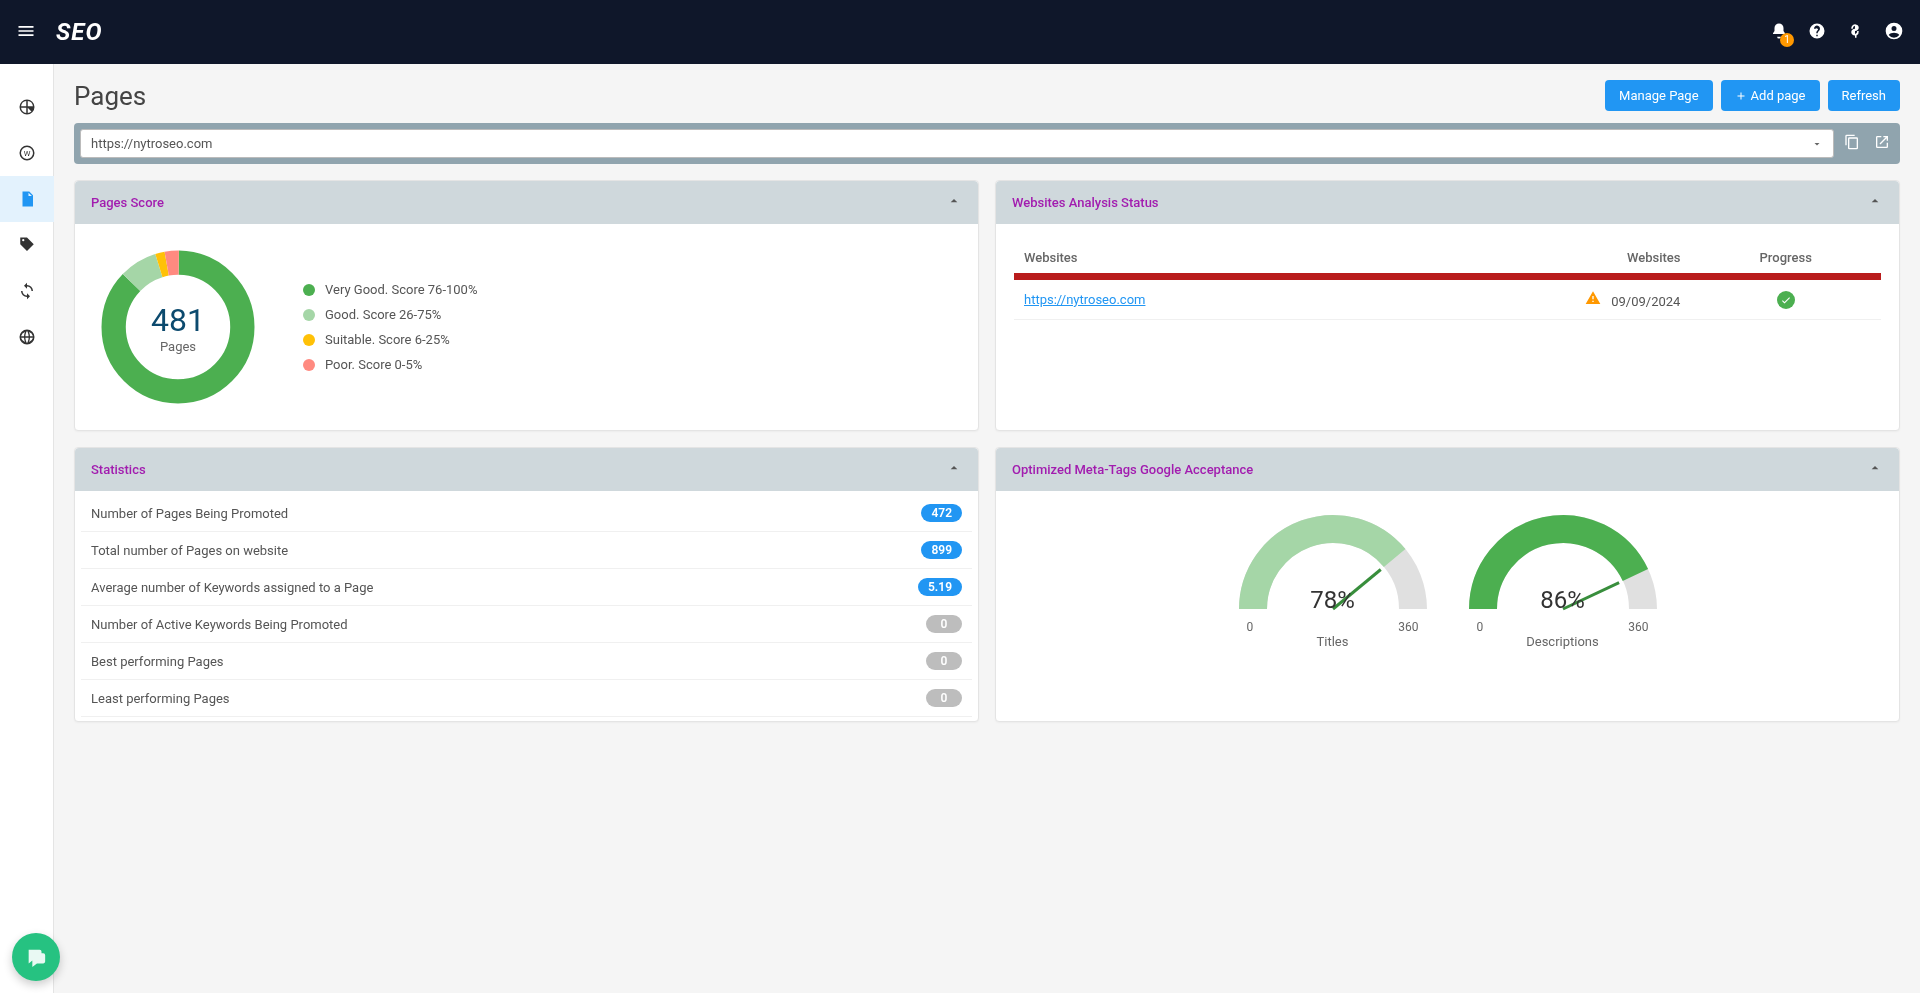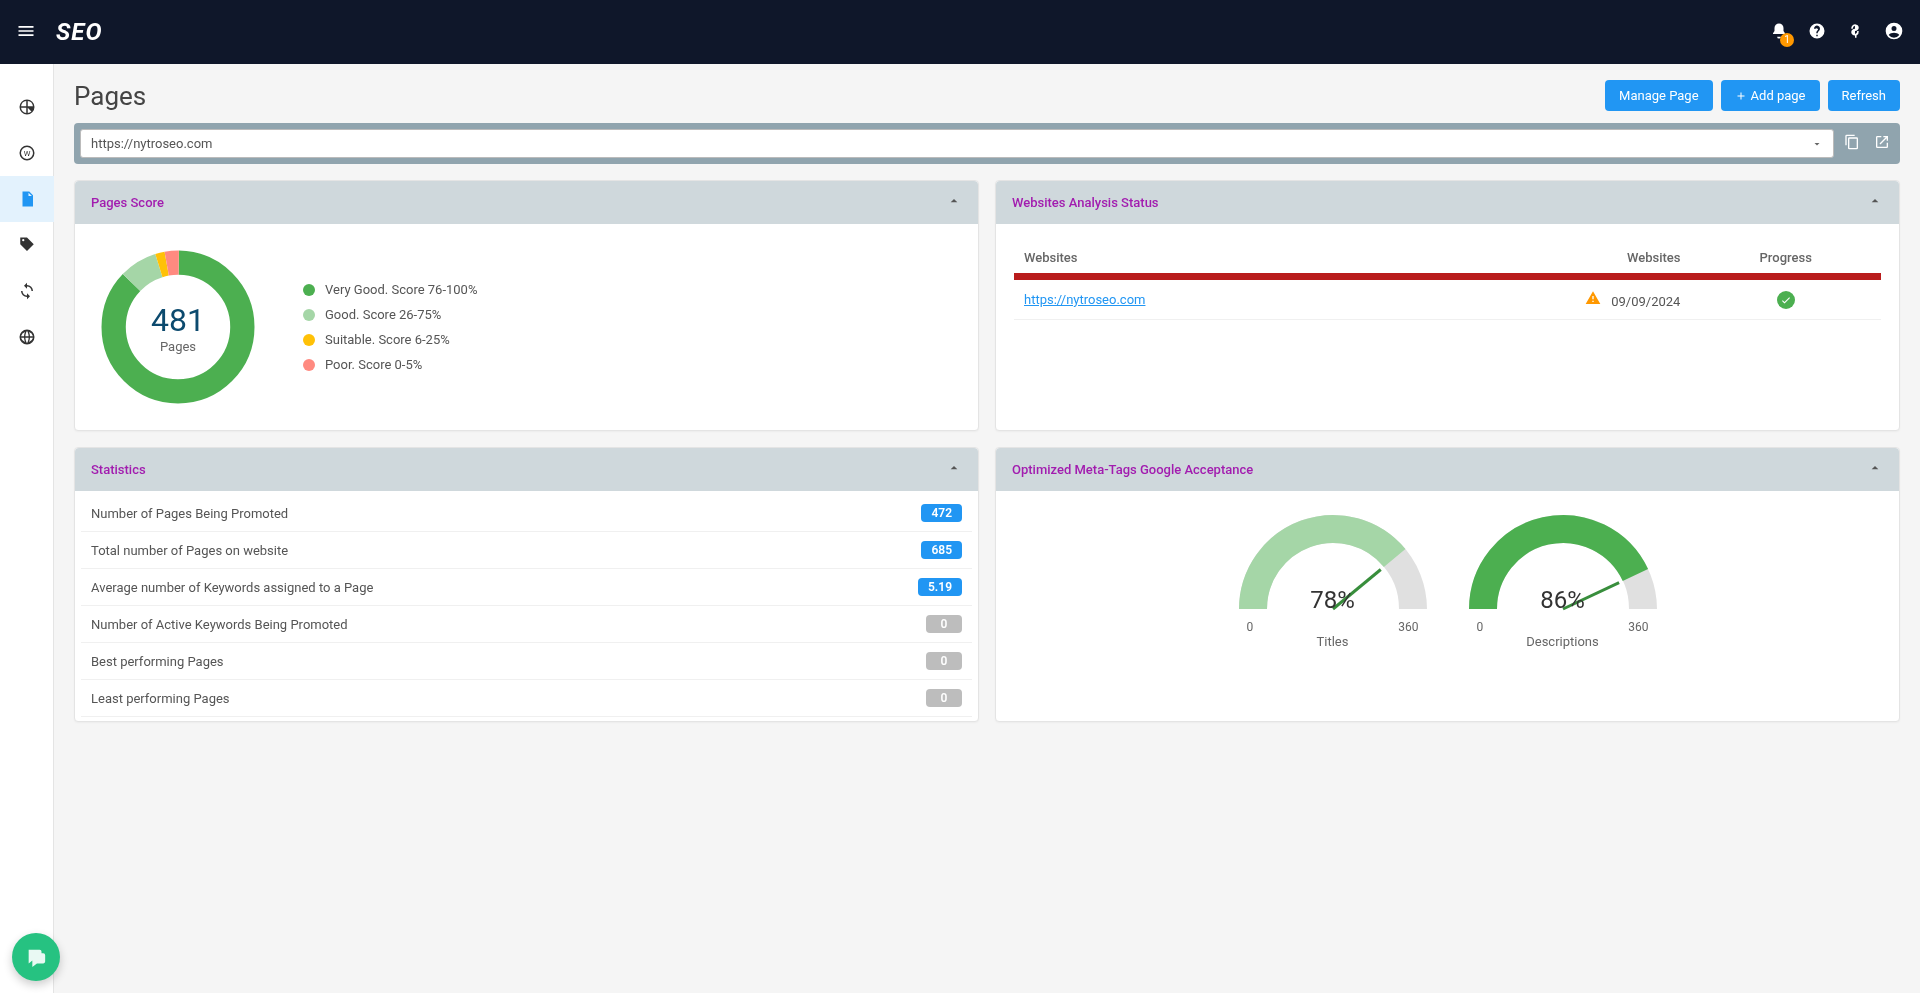--- a/index.html
+++ b/index.html
@@ -44,21 +44,21 @@
 .table { width: 100%; border-collapse: collapse; font-size: 13px; }
 .table th { text-align: left; color: #666; font-weight: 500; padding: 8px 10px; border-bottom: 7px solid #b91c1c; }
 .table th.right { text-align: right; }
 .table th.center { text-align: center; }
 .table td { padding: 10px; border-bottom: 1px solid #f0f0f0; color: #555; }
 .link { color: #2196f3; text-decoration: underline; cursor: pointer; }
 .warn-icon { color: #ff9800; }
 .check-icon { background: #4caf50; color: #fff; border-radius: 50%; width: 18px; height: 18px; display: inline-flex; align-items: center; justify-content: center; }
 
 .stat-list .row { display: flex; justify-content: space-between; align-items: center; padding: 9px 10px; border-bottom: 1px solid #f0f0f0; color: #555; font-size: 13px; cursor: pointer; }
-.pill { border-radius: 4px; padding: 2px 10px; font-size: 12px; font-weight: 600; color: #fff; min-width: 36px; text-align: center; }
+.pill { border-radius: 9px; padding: 2px 10px; font-size: 12px; font-weight: 600; color: #fff; min-width: 36px; text-align: center; }
 .pill.blue { background: #2196f3; }
 .pill.gray { background: #bdbdbd; }
 
 .gauges { display: flex; justify-content: center; gap: 30px; }
 .gauge { position: relative; width: 200px; }
 .gauge svg { width: 200px; height: 120px; }
 .gauge-pct { font-size: 24px; color: #333; text-align: center; margin-top: -46px; }
 .gauge-name { font-size: 13px; color: #666; text-align: center; }
 .gauge-scale { display: flex; justify-content: space-between; font-size: 12px; color: #666; padding: 0 14px; margin-top: 6px; }
 
@@ -255,21 +255,21 @@
                 <path d="M7 14l5-5 5 5z"></path>
               </svg></span>
         </div>
         <div class="card-body stat-list" id="stat-list" style="padding:4px 6px;">
             <div class="row">
               <span>Number of Pages Being Promoted</span>
               <span class="pill blue">472</span>
             </div>
             <div class="row">
               <span>Total number of Pages on website</span>
-              <span class="pill blue">685</span>
+              <span class="pill blue">899</span>
             </div>
             <div class="row">
               <span>Average number of Keywords assigned to a Page</span>
               <span class="pill blue">5.19</span>
             </div>
             <div class="row">
               <span>Number of Active Keywords Being Promoted</span>
               <span class="pill gray">0</span>
             </div>
             <div class="row">

